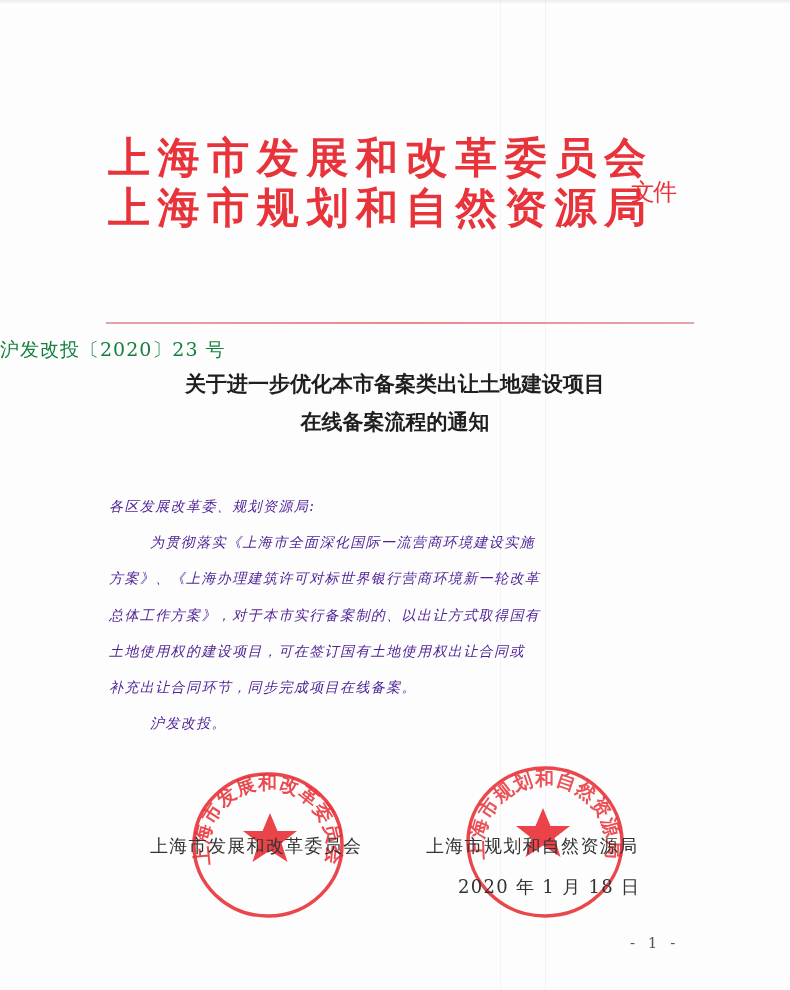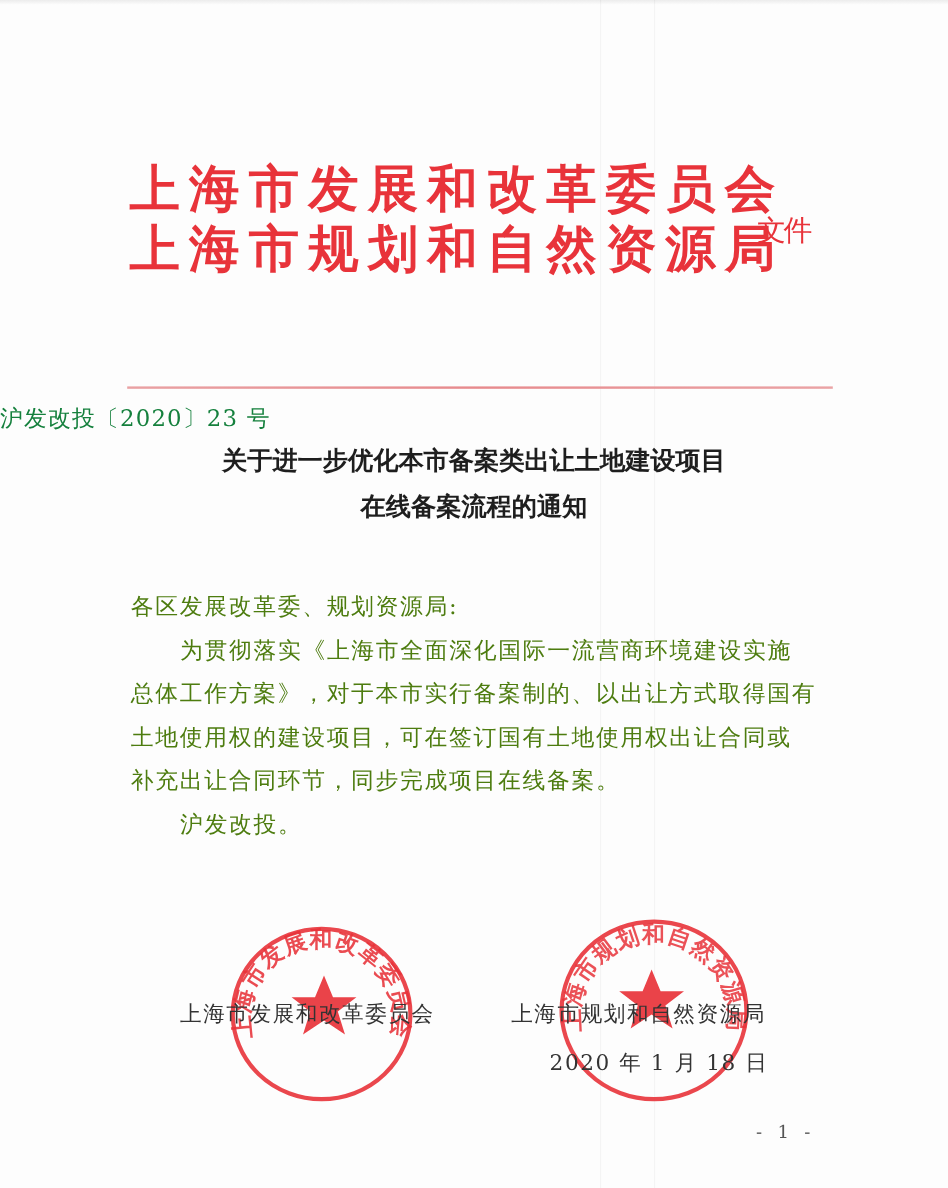--- a/index.html
+++ b/index.html
@@ -35,22 +35,22 @@
 
   .title {
     position: absolute; left: 0; width: 790px; top: 365px; text-align: center;
     font-family: "DejaVu Sans", "Liberation Sans", sans-serif; font-weight: bold;
     font-size: 21px; line-height: 38px; color: #1e1e1e;
   }
   .title div { white-space: nowrap; }
 
   .body { position: absolute; left: 109px; top: 488px; width: 590px; }
   .line {
-    font-size: 19px; line-height: 36.2px; height: 36.2px; white-space: nowrap;
-    letter-spacing: 1.4px; color: #4d7c0f;
+    font-size: 14px; line-height: 36.2px; height: 36.2px; white-space: nowrap;
+    letter-spacing: 1.4px; color: #4c1d95; font-style: italic;
   }
   .indent { padding-left: 41px; }
 
   .seal { position: absolute; }
   .seal svg { display: block; }
 
   .sign {
     position: absolute; font-size: 18px; line-height: 22px; letter-spacing: 1.3px;
     color: #333; white-space: nowrap;
   }
@@ -75,20 +75,21 @@
 <div class="redline"></div>
 
 <div class="title">
   <div>关于进一步优化本市备案类出让土地建设项目</div>
   <div>在线备案流程的通知</div>
 </div>
 
 <div class="body">
   <div class="line">各区发展改革委、规划资源局:</div>
   <div class="line indent">为贯彻落实《上海市全面深化国际一流营商环境建设实施</div>
+  <div class="line">方案》、《上海办理建筑许可对标世界银行营商环境新一轮改革</div>
   <div class="line">总体工作方案》，对于本市实行备案制的、以出让方式取得国有</div>
   <div class="line">土地使用权的建设项目，可在签订国有土地使用权出让合同或</div>
   <div class="line">补充出让合同环节，同步完成项目在线备案。</div>
   <div class="line indent">沪发改投。</div>
 </div>
 
 <div class="seal" style="left:190px; top:770px;">
   <svg width="156" height="150" viewBox="0 0 156 150">
     <defs>
       <path id="arcL" d="M 28 112 A 60 60 0 1 1 128 112"></path>

